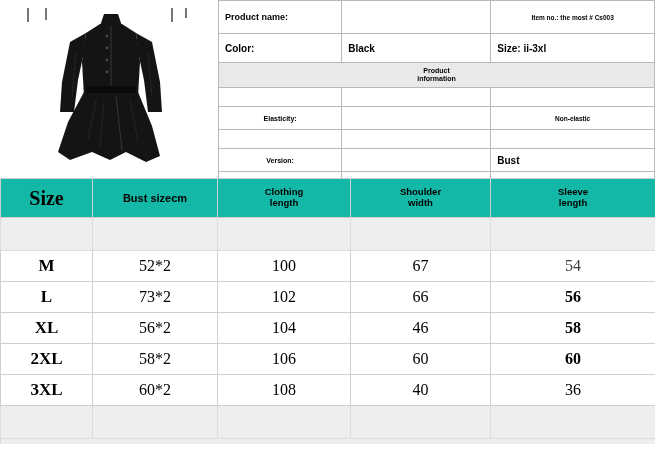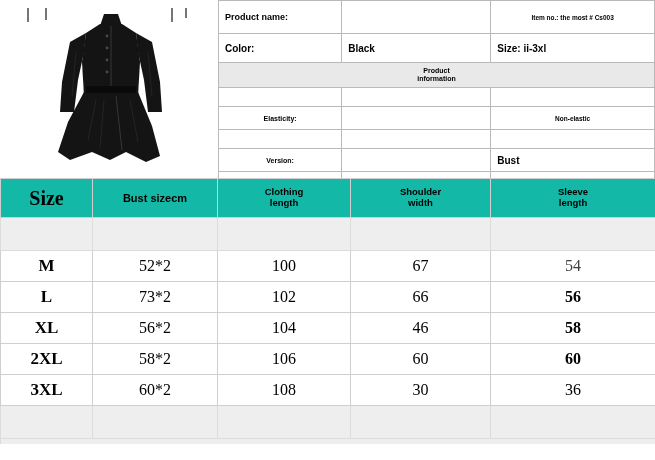--- a/index.html
+++ b/index.html
@@ -237,21 +237,21 @@
       <td class="c-num">58*2</td>
       <td class="c-num">106</td>
       <td class="c-num">60</td>
       <td class="c-bold">60</td>
     </tr>
 
     <tr class="datarow">
       <td class="c-size">3XL</td>
       <td class="c-num">60*2</td>
       <td class="c-num">108</td>
-      <td class="c-num">30</td>
+      <td class="c-num">40</td>
       <td class="c-num">36</td>
     </tr>
 
     <tr class="spacer">
       <td></td>
       <td></td>
       <td></td>
       <td></td>
       <td></td>
     </tr>

